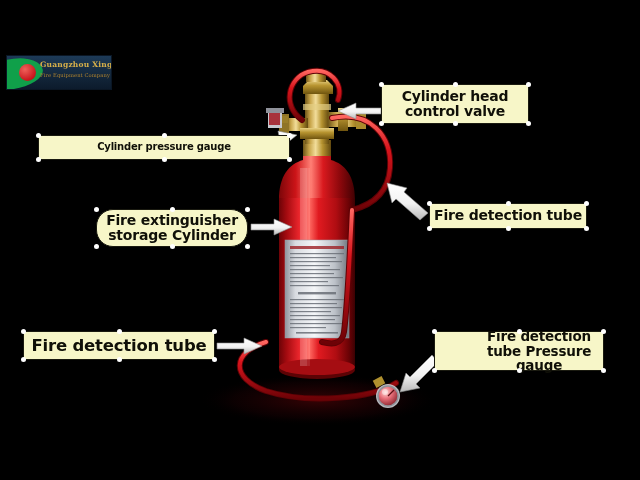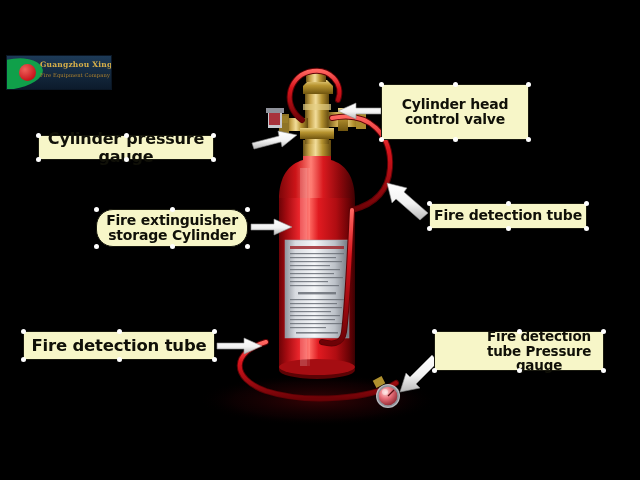--- a/index.html
+++ b/index.html
@@ -290,28 +290,28 @@
     </g>
   </svg>
 
   <div id="logo">
     <div class="swoosh"></div>
     <div class="dot"></div>
     <div class="l1">Guangzhou Xingjin</div>
     <div class="l2">Fire Equipment Company</div>
   </div>
 
-  <div class="callout" style="left: 381px; top: 84px; width: 148px; height: 56px; font-size: 14px;">Cylinder head
+  <div class="callout" style="left: 381px; top: 84px; width: 148px; height: 40px; font-size: 14px;">Cylinder head
 control valve
     <span class="hdl tl"></span><span class="hdl tr"></span>
     <span class="hdl bl"></span><span class="hdl br"></span>
     <span class="hdl tc"></span><span class="hdl bc"></span>
   </div>
 
-  <div class="callout" style="left: 38px; top: 135px; width: 176px; height: 25px; font-size: 16px;">Cylinder pressure gauge
+  <div class="callout" style="left: 38px; top: 135px; width: 252px; height: 25px; font-size: 10px;">Cylinder pressure gauge
     <span class="hdl tl"></span><span class="hdl tr"></span>
     <span class="hdl bl"></span><span class="hdl br"></span>
     <span class="hdl tc"></span><span class="hdl bc"></span>
   </div>
 
   <div class="callout" style="left: 96px; top: 209px; width: 152px; height: 38px; font-size: 14px; border-radius: 17px;">Fire extinguisher
 storage Cylinder
     <span class="hdl tl"></span><span class="hdl tr"></span>
     <span class="hdl bl"></span><span class="hdl br"></span>
     <span class="hdl tc"></span><span class="hdl bc"></span>

